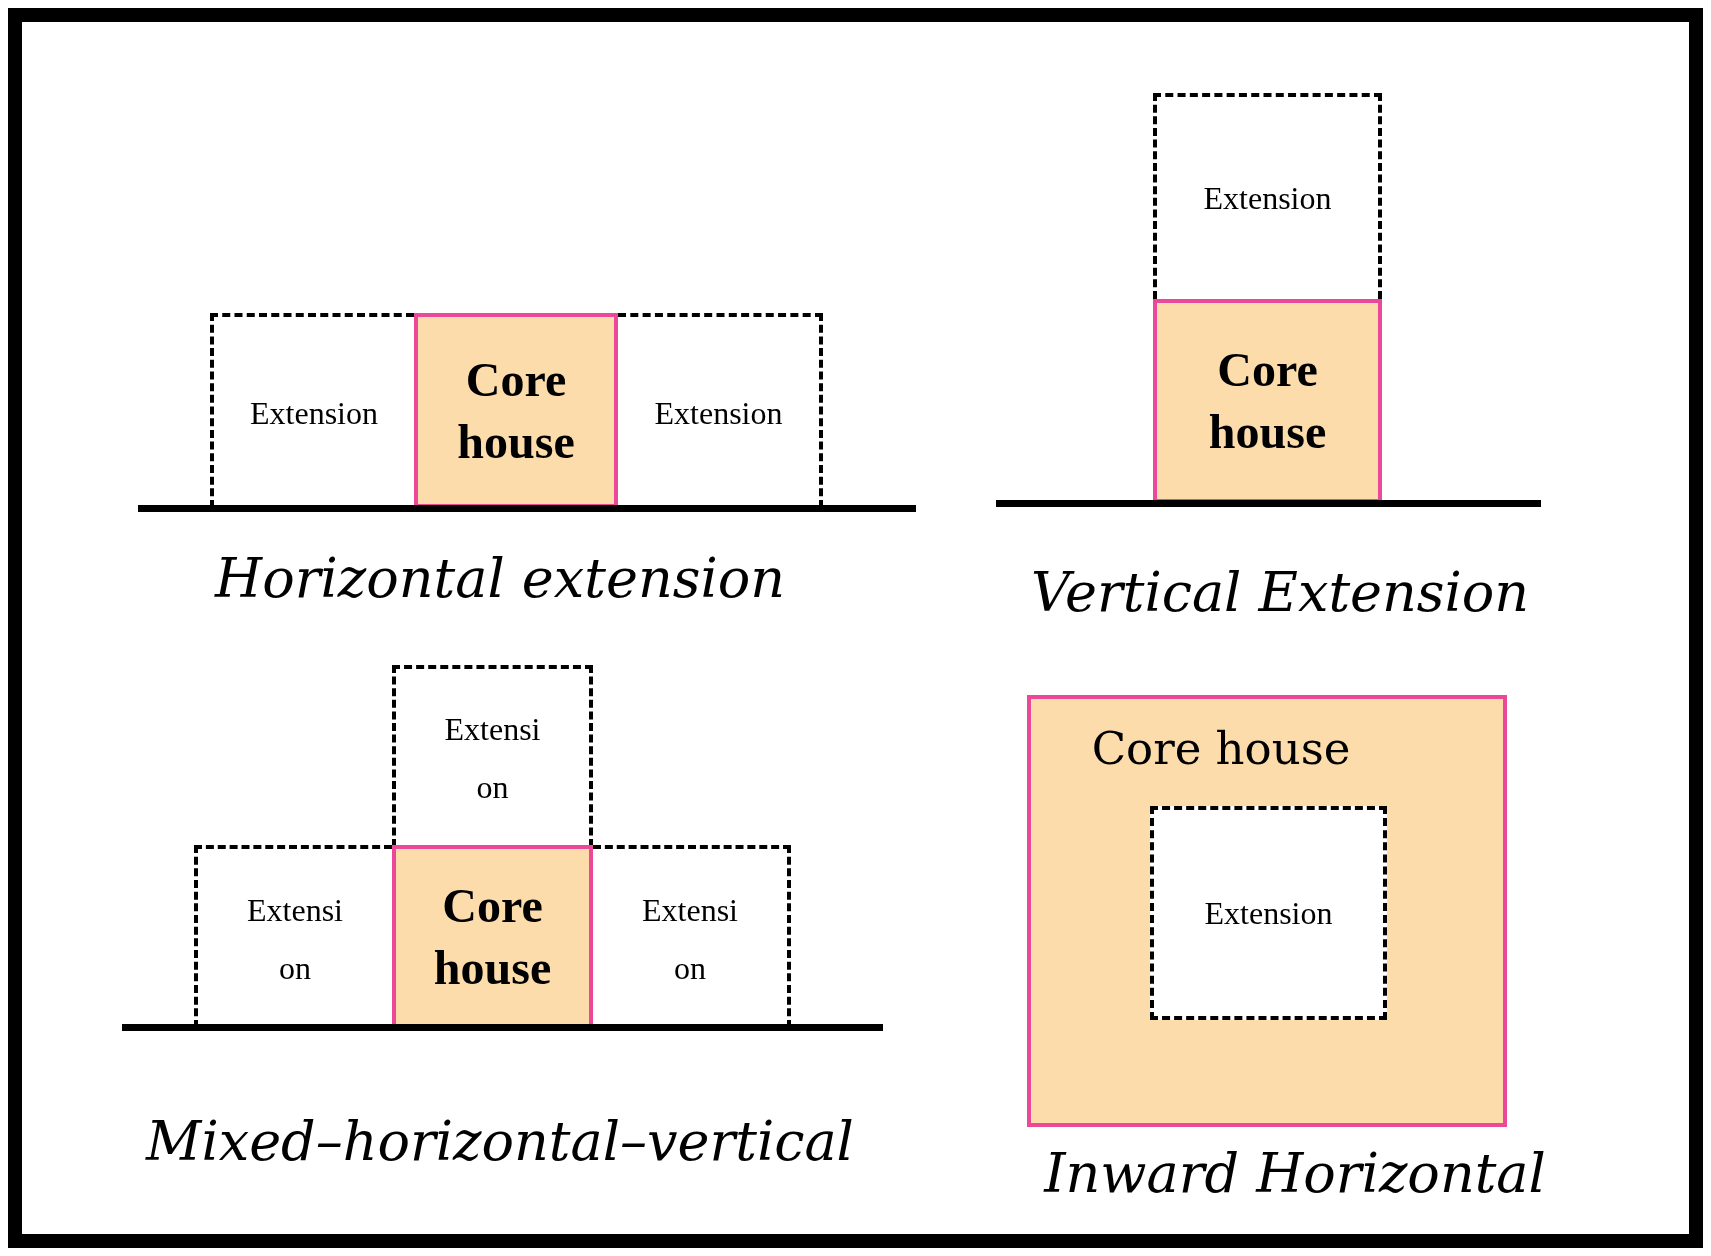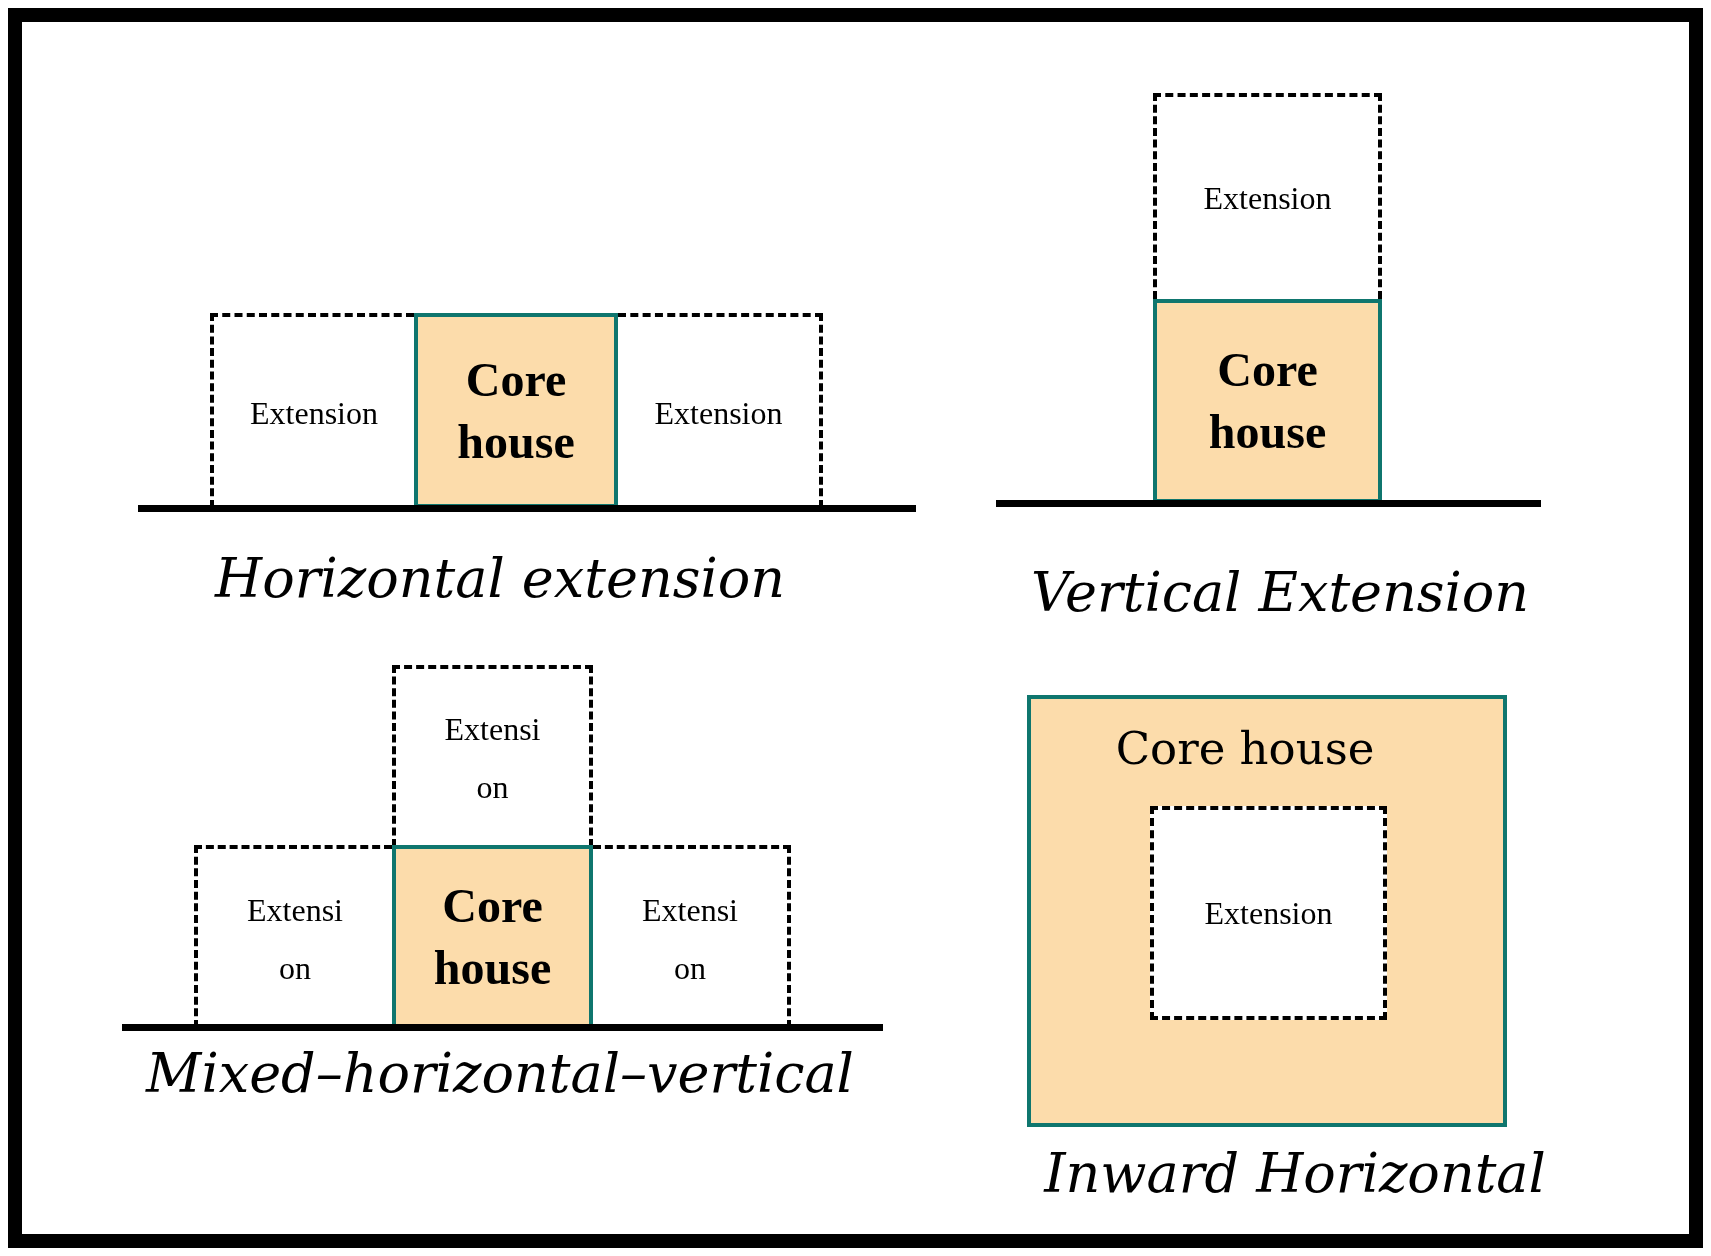--- a/index.html
+++ b/index.html
@@ -23,21 +23,21 @@
     display: flex;
     flex-direction: column;
     align-items: center;
     justify-content: center;
     text-align: center;
   }
   .b-top    { border-top: 4px dashed #000; }
   .b-left   { border-left: 4px dashed #000; }
   .b-right  { border-right: 4px dashed #000; }
   .b-all    { border: 4px dashed #000; }
-  .solid    { border: 4px solid #0f766e; }
+  .solid    { border: 4px solid #ec4899; }
   .fill-core { background: #FCDCAB; }
   .fill-white { background: #ffffff; }
   .label {
     font-family: "Liberation Serif", serif;
     font-size: 32px;
     line-height: 58px;
     color: #000;
   }
   .core-label {
     font-family: "Liberation Serif", serif;
@@ -60,21 +60,20 @@
     font-size: 54px;
     color: #000;
   }
   .br-core-title {
     position: absolute;
     left: 1027px; top: 722px; width: 388px;
     text-align: center;
     font-family: "DejaVu Serif", serif;
     font-size: 45px;
     color: #000;
-    padding-left: 24px;
   }
 </style>
 </head>
 <body>
 
 <div class="canvas">
 
   <div class="frame"></div>
 
   <div class="box b-top b-left label" style="left:210px; top:313px; width:204px; height:195px;">
@@ -110,21 +109,21 @@
   </div>
   <div class="box b-top b-right label" style="left:593px; top:845px; width:198px; height:183px;">
     <span>Extensi</span>
     <span>on</span>
   </div>
   <div class="box solid fill-core core-label" style="left: 392px; top: 845px; width: 201px; height: 183px; background: rgb(252, 220, 171);">
     <span>Core</span>
     <span>house</span>
   </div>
   <div class="ground" style="left:122px; top:1024px; width:761px;"></div>
-  <div class="caption" style="left:500px; top:1073px;">Mixed–horizontal–vertical</div>
+  <div class="caption" style="left:500px; top:1141px;">Mixed–horizontal–vertical</div>
 
   <div class="box solid fill-core" style="left: 1027px; top: 695px; width: 480px; height: 432px; background: rgb(252, 220, 171);"></div>
   <div class="br-core-title">Core house</div>
   <div class="box b-all fill-white label" style="left:1150px; top:806px; width:237px; height:214px;">
     <span>Extension</span>
   </div>
   <div class="caption" style="left:1295px; top:1173px;">Inward Horizontal</div>
 
 </div>
 

